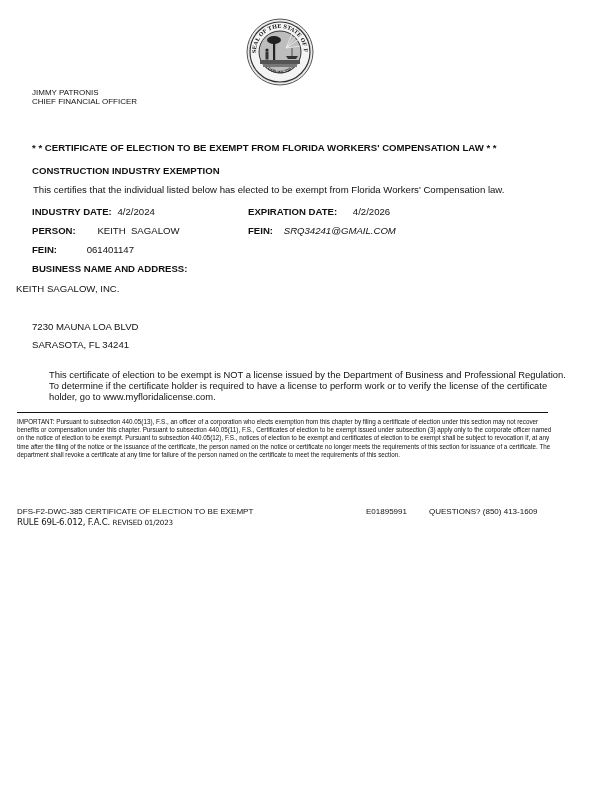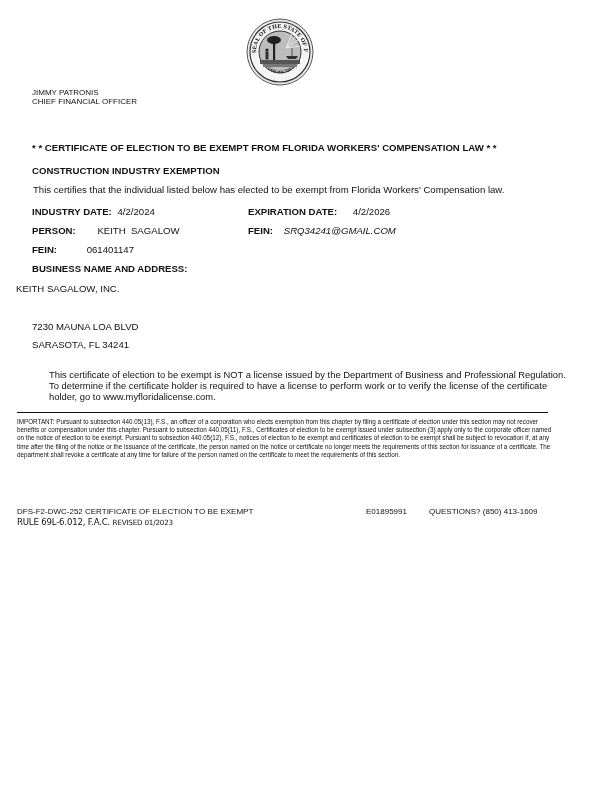--- a/index.html
+++ b/index.html
@@ -102,19 +102,19 @@
 <div class="row addr" style="left:16px; top:283px;">KEITH SAGALOW, INC.</div>
 <div class="row addr" style="left:32px; top:321px;">7230 MAUNA LOA BLVD</div>
 <div class="row addr" style="left:32px; top:339px;">SARASOTA, FL 34241</div>
 
 <div class="notice">This certificate of election to be exempt is NOT a license issued by the Department of Business and Professional Regulation. To determine if the certificate holder is required to have a license to perform work or to verify the license of the certificate holder, go to www.myfloridalicense.com.</div>
 
 <div class="sep"></div>
 
 <div class="important">IMPORTANT: Pursuant to subsection 440.05(13), F.S., an officer of a corporation who elects exemption from this chapter by filing a certificate of election under this section may not recover benefits or compensation under this chapter. Pursuant to subsection 440.05(11), F.S., Certificates of election to be exempt issued under subsection (3) apply only to the corporate officer named on the notice of election to be exempt. Pursuant to subsection 440.05(12), F.S., notices of election to be exempt and certificates of election to be exempt shall be subject to revocation if, at any time after the filing of the notice or the issuance of the certificate, the person named on the notice or certificate no longer meets the requirements of this section for issuance of a certificate. The department shall revoke a certificate at any time for failure of the person named on the certificate to meet the requirements of this section.</div>
 
-<div class="abs footer-form">DFS-F2-DWC-252 CERTIFICATE OF ELECTION TO BE EXEMPT</div>
+<div class="abs footer-form">DFS-F2-DWC-385 CERTIFICATE OF ELECTION TO BE EXEMPT</div>
 <div class="abs footer-rule">
   <span>RULE 69L-6.012, F.A.C.</span>
   <span class="small">REVISED 01/2023</span>
 </div>
 <div class="abs footer-id">E01895991</div>
 <div class="abs footer-q">QUESTIONS? (850) 413-1609</div>
 
 </body></html>

